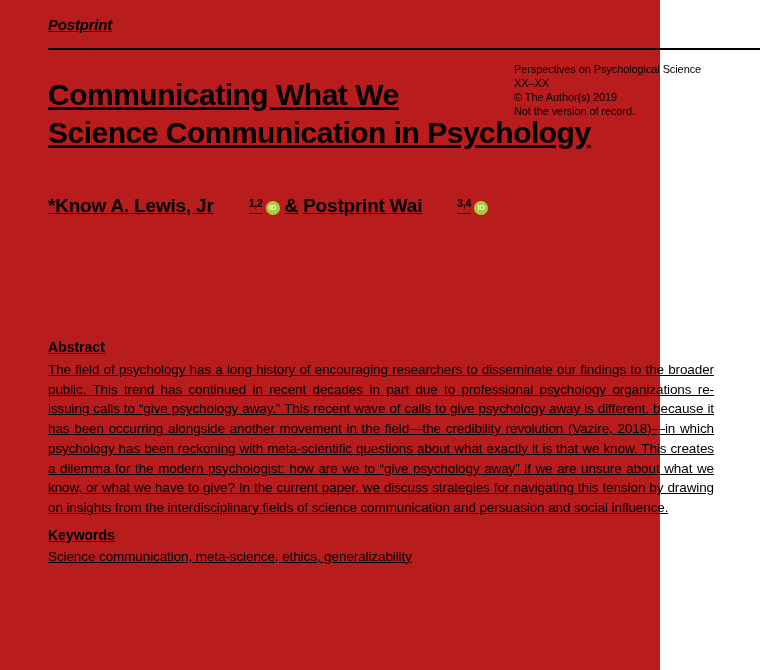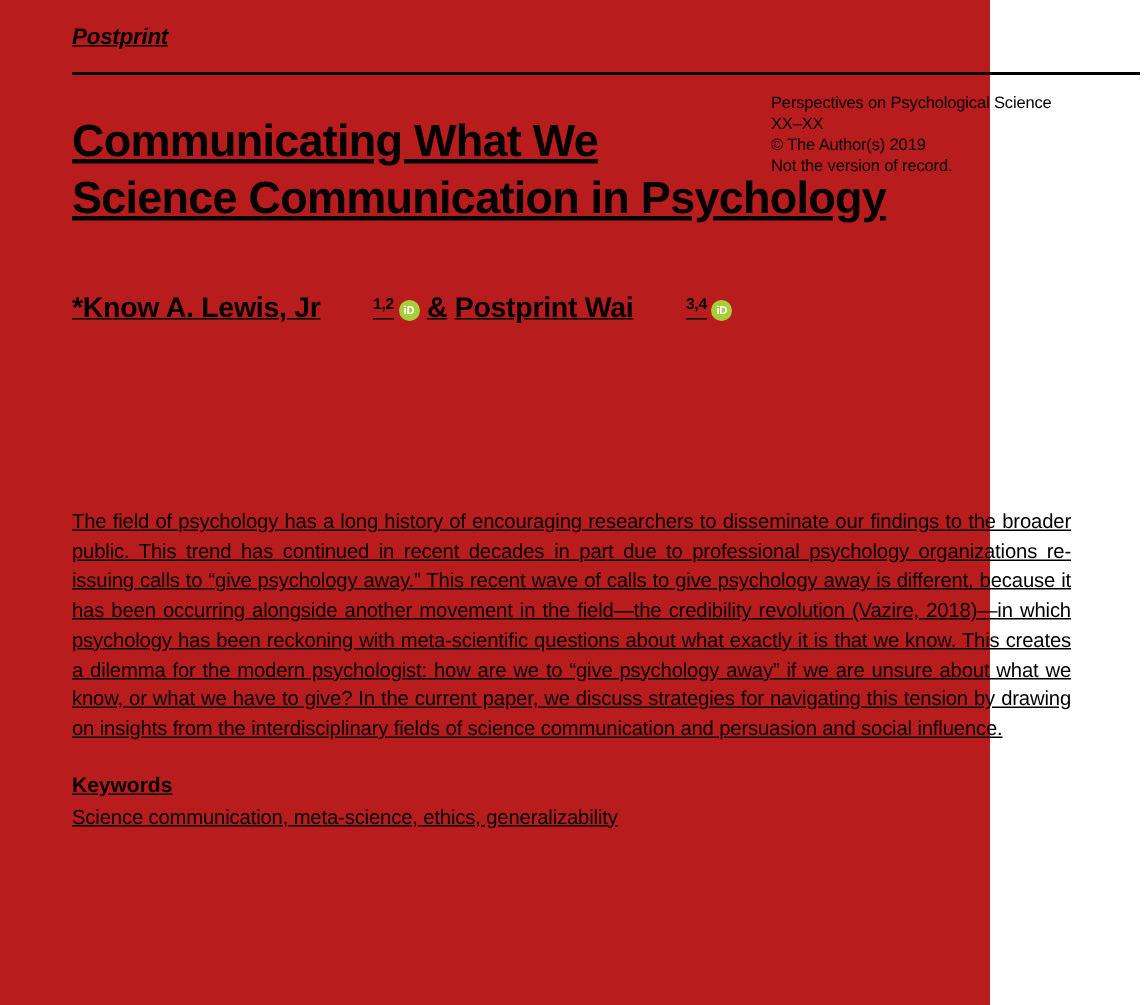--- a/index.html
+++ b/index.html
@@ -88,21 +88,21 @@
   }
   .abstract-section { margin-top: 121px; width: 666px; }
   .abstract-body {
     margin-top: 4px;
     font-size: 13.5px;
     line-height: 19.7px;
     text-align: justify;
     letter-spacing: -0.1px;
     width: 666px;
   }
-  .keywords-section { margin-top: 18px; width: 666px; }
+  .keywords-section { margin-top: 8px; width: 666px; }
   .keywords-body {
     margin-top: 4px;
     font-size: 13.5px;
     line-height: 18px;
     letter-spacing: -0.1px;
   }
 </style>
 </head>
 <body>
 
@@ -122,20 +122,21 @@
   <h1 class="title">
     <span class="title-line">Communicating What We</span>
     <span class="title-line">Science Communication in Psychology</span>
   </h1>
 
   <div class="byline">
     <span>*Know A. Lewis, Jr</span><sup>1,2</sup><span class="orcid" style="background-color: rgb(166, 206, 57);">iD</span><span class="author-sep">&amp;</span><span>Postprint Wai</span><sup>3,4</sup><span class="orcid" style="background-color: rgb(166, 206, 57);">iD</span>
   </div>
 
   <div class="abstract-section">
+    <div class="section-heading">Abstract</div>
     <p class="abstract-body">The field of psychology has a long history of encouraging researchers to disseminate our findings to the broader public. This trend has continued in recent decades in part due to professional psychology organizations re-issuing calls to “give psychology away.” This recent wave of calls to give psychology away is different, because it has been occurring alongside another movement in the field—the credibility revolution (Vazire, 2018)—in which psychology has been reckoning with meta-scientific questions about what exactly it is that we know. This creates a dilemma for the modern psychologist: how are we to “give psychology away” if we are unsure about what we know, or what we have to give? In the current paper, we discuss strategies for navigating this tension by drawing on insights from the inter­disciplinary fields of science communication and persuasion and social influence.</p>
   </div>
 
   <div class="keywords-section">
     <div class="section-heading">Keywords</div>
     <p class="keywords-body">Science communication, meta-science, ethics, generalizability</p>
   </div>
 
 </div>
 

